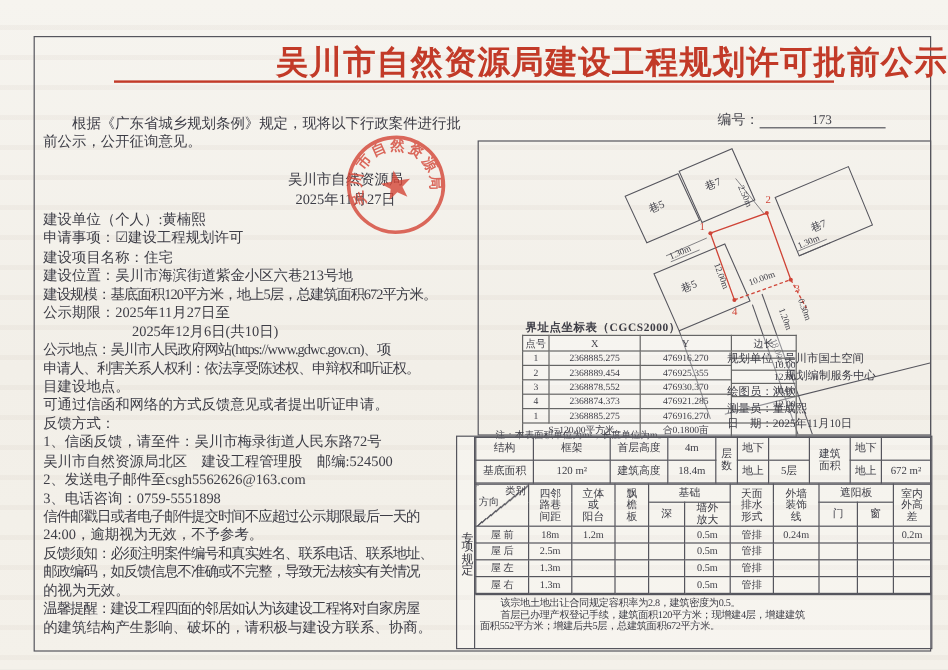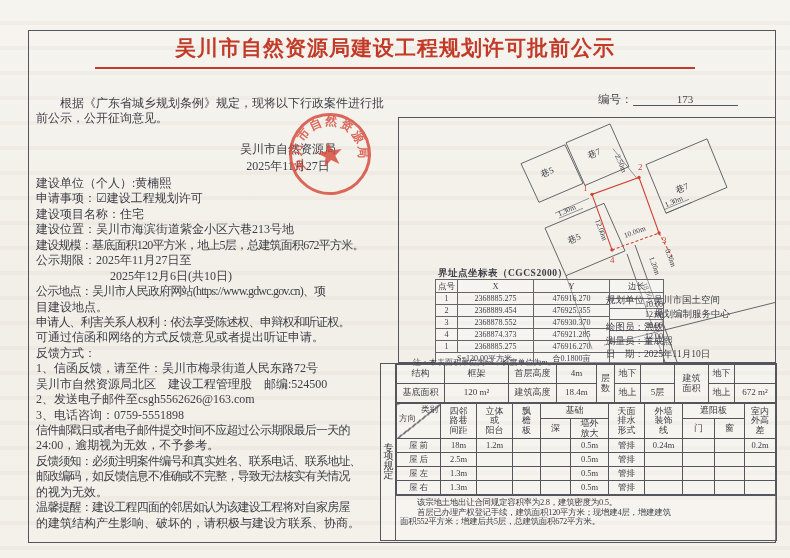--- a/index.html
+++ b/index.html
@@ -11,22 +11,22 @@
     color:#3d3d46;
   }
   .page { position:absolute; inset:0;
     background:linear-gradient(180deg,#f6f4ef 0%,#f2efe8 55%,#f4f1ea 100%); }
   .streaks { position:absolute; inset:0; pointer-events:none;
     background:repeating-linear-gradient(180deg, rgba(201,188,177,0) 0 21px, rgba(201,188,177,.12) 21px 25px);
   }
   .frame { position:absolute; left:28px; top:30px; width:748px; height:513px;
     border:1px solid #55555d; background:transparent; }
 
-  .title { position:absolute; left:0; top:34px; width:790px; text-align:center;
-    font-size:21px; font-weight:bold; color:#c23a28; letter-spacing:1px; }
+  .title { position:absolute; left:0; top:34px; width:790px; text-align:right;
+    font-size:27px; font-weight:bold; color:#c23a28; letter-spacing:1px; }
   .title-underline { position:absolute; left:95px; top:67px; width:600px; height:2px; background:#c23a28; }
 
   .doc-number { position:absolute; left:598px; top:92px; font-size:11.5px; color:#44444c; }
   .num-line { display:inline-block; width:105px; border-bottom:1px solid #55555d;
     text-align:center; font-size:11px; }
 
   .textcol { position:absolute; left:36px; top:96px; width:358px; font-size:12px; }
   .bline { height:15.45px; line-height:15.45px; white-space:nowrap; }
   .ind   { text-indent:24px; }
   .ind2  { padding-left:74px; }
@@ -120,22 +120,22 @@
   <div class="textcol" style="top:176px;">
 
   <div class="bline">建设单位（个人）:黄楠熙</div>
       <div class="bline">申请事项：☑建设工程规划许可</div>
       <div class="bline">建设项目名称：住宅</div>
       <div class="bline">建设位置：吴川市海滨街道紫金小区六巷213号地</div>
       <div class="bline tight">建设规模：基底面积120平方米，地上5层，总建筑面积672平方米。</div>
       <div class="bline">公示期限：2025年11月27日至</div>
       <div class="bline ind2">2025年12月6日(共10日)</div>
       <div class="bline tight">公示地点：吴川市人民政府网站(https://www.gdwc.gov.cn)、项</div>
+      <div class="bline tight">申请人、利害关系人权利：依法享受陈述权、申辩权和听证权。</div>
       <div class="bline">目建设地点。</div>
-      <div class="bline tight">申请人、利害关系人权利：依法享受陈述权、申辩权和听证权。</div>
       <div class="bline">可通过信函和网络的方式反馈意见或者提出听证申请。</div>
       <div class="bline">反馈方式：</div>
       <div class="bline">1、信函反馈，请至件：吴川市梅录街道人民东路72号</div>
       <div class="bline">吴川市自然资源局北区　建设工程管理股　邮编:524500</div>
       <div class="bline">2、发送电子邮件至csgh5562626@163.com</div>
       <div class="bline">3、电话咨询：0759-5551898</div>
       <div class="bline tight">信件邮戳日或者电子邮件提交时间不应超过公示期限最后一天的</div>
       <div class="bline">24:00，逾期视为无效，不予参考。</div>
       <div class="bline tight">反馈须知：必须注明案件编号和真实姓名、联系电话、联系地址、</div>
       <div class="bline tight">邮政编码，如反馈信息不准确或不完整，导致无法核实有关情况</div>

